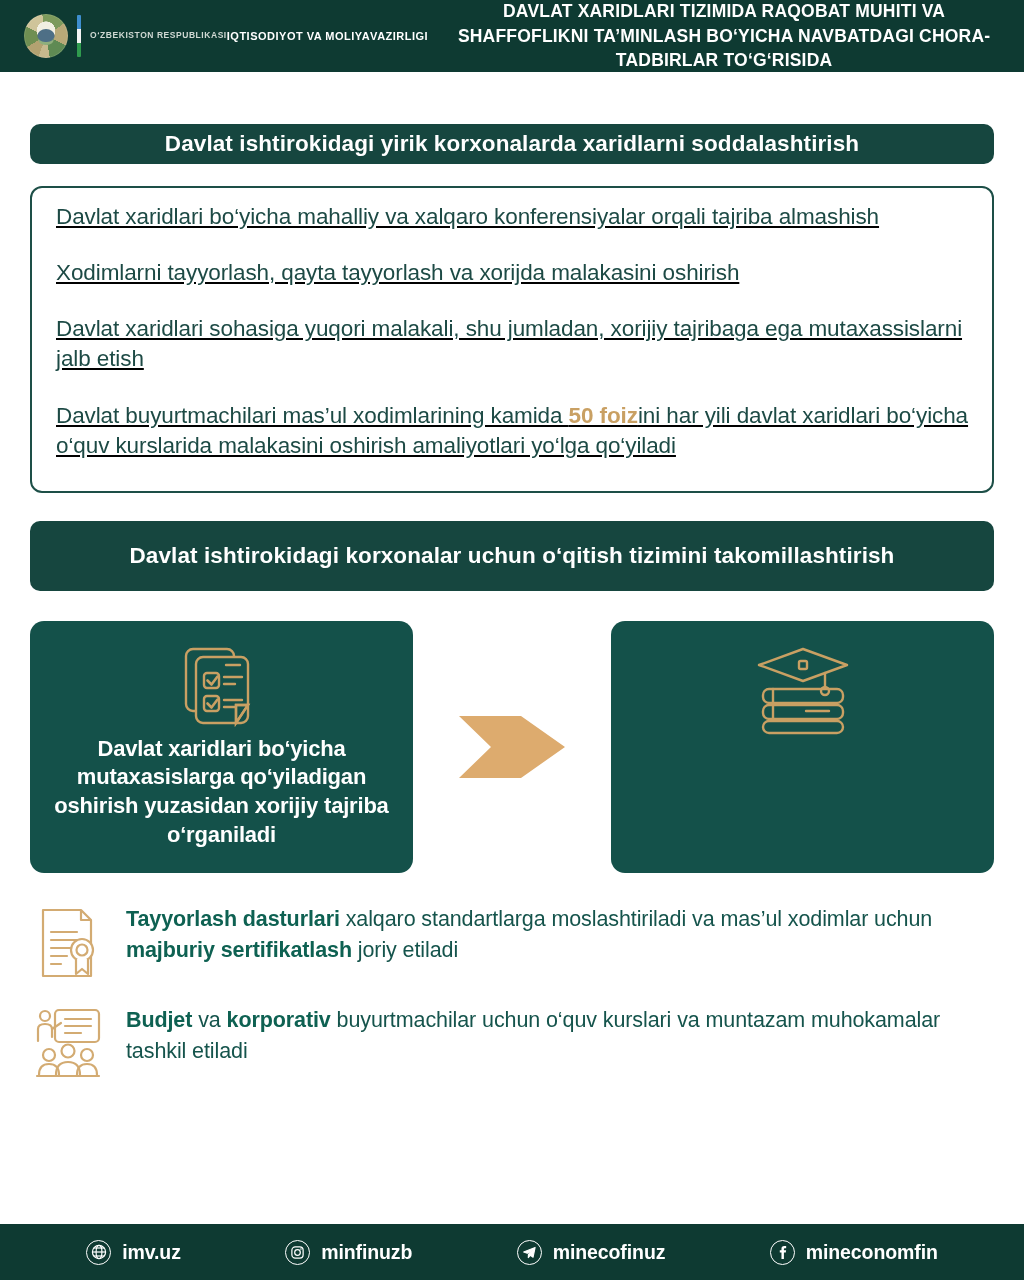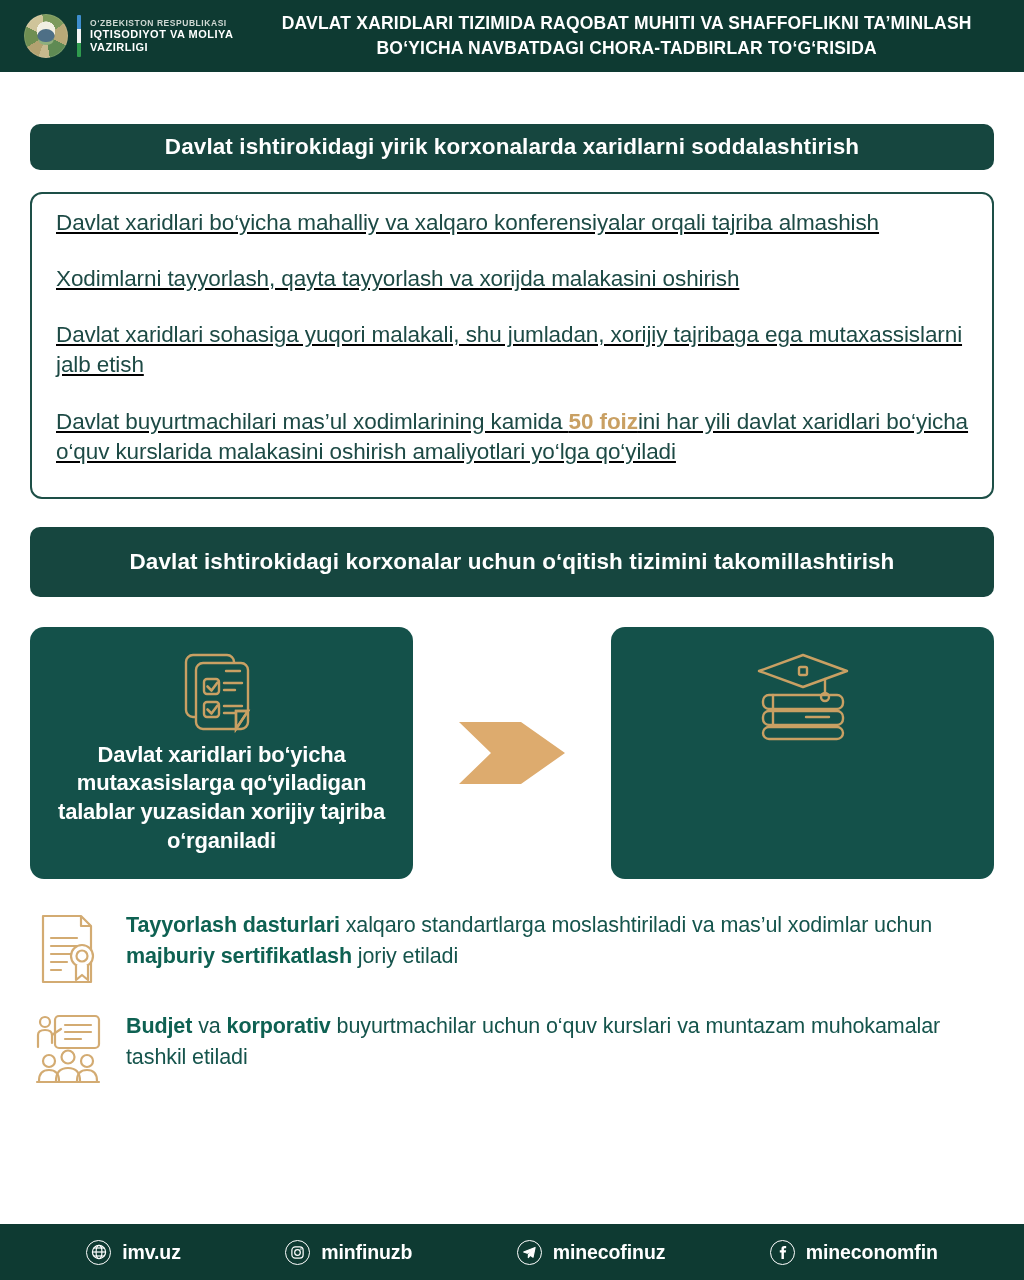--- a/index.html
+++ b/index.html
@@ -66,21 +66,21 @@
   .flagbar {
     width: 4px;
     height: 42px;
     border-radius: 1px;
     background: linear-gradient(#3e8ecf 0 33%, #f4f4f4 33% 66%, #2f9b4e 66% 100%);
     flex: 0 0 auto;
   }
 
   .logo-text {
     display: flex;
-    flex-direction: column;
+    flex-direction: row;
     justify-content: center;
     line-height: 1.18;
   }
   .logo-text .l1 {
     font-size: 8.5px;
     letter-spacing: 0.55px;
     color: #cfd8d3;
     font-weight: 700;
   }
   .logo-text .l2, .logo-text .l3 {
@@ -115,21 +115,21 @@
     border-radius: 10px;
     font-size: 22.5px;
     font-weight: 700;
     text-align: center;
     letter-spacing: 0.1px;
     display: flex;
     align-items: center;
     justify-content: center;
   }
 
-  .head-1 { height: 46px; margin-top: 52px; }
+  .head-1 { height: 40px; margin-top: 52px; }
   .head-2 { height: 70px; margin-top: 28px; }
 
   .bullet-box {
     margin-top: 22px;
     border: 2px solid #1d4f47;
     border-radius: 12px;
     padding: 14px 22px 30px 24px;
     display: flex;
     flex-direction: column;
     gap: 26px;
@@ -275,21 +275,21 @@
             <rect x="26" y="30" width="15" height="15" rx="3"></rect>
             <path d="M29.5 37.5 l4 4 l6 -8" stroke-width="2.6" stroke-linecap="round" stroke-linejoin="round"></path>
             <line x1="46" y1="34" x2="64" y2="34" stroke-linecap="round"></line>
             <line x1="46" y1="41" x2="57" y2="41" stroke-linecap="round"></line>
             <rect x="26" y="53" width="15" height="15" rx="3"></rect>
             <path d="M29.5 60.5 l4 4 l6 -8" stroke-width="2.6" stroke-linecap="round" stroke-linejoin="round"></path>
             <line x1="46" y1="57" x2="64" y2="57" stroke-linecap="round"></line>
             <line x1="46" y1="64" x2="57" y2="64" stroke-linecap="round"></line>
           </svg>
         </div>
-        <div class="card-text">Davlat xaridlari bo‘yicha mutaxasislarga qo‘yiladigan talablar yuzasidan xorijiy tajriba o‘rganiladi</div>
+        <div class="card-text">Davlat xaridlari bo‘yicha mutaxasislarga qo‘yiladigan oshirish yuzasidan xorijiy tajriba o‘rganiladi</div>
       </div>
 
       <div class="arrow-cell">
         <svg width="106" height="62" viewBox="0 0 106 62">
           <path d="M0 0 L62 0 L106 31 L62 62 L0 62 L32 31 Z" fill="#ddab6e"></path>
         </svg>
       </div>
 
       <div class="card">
         <div class="card-icon">

